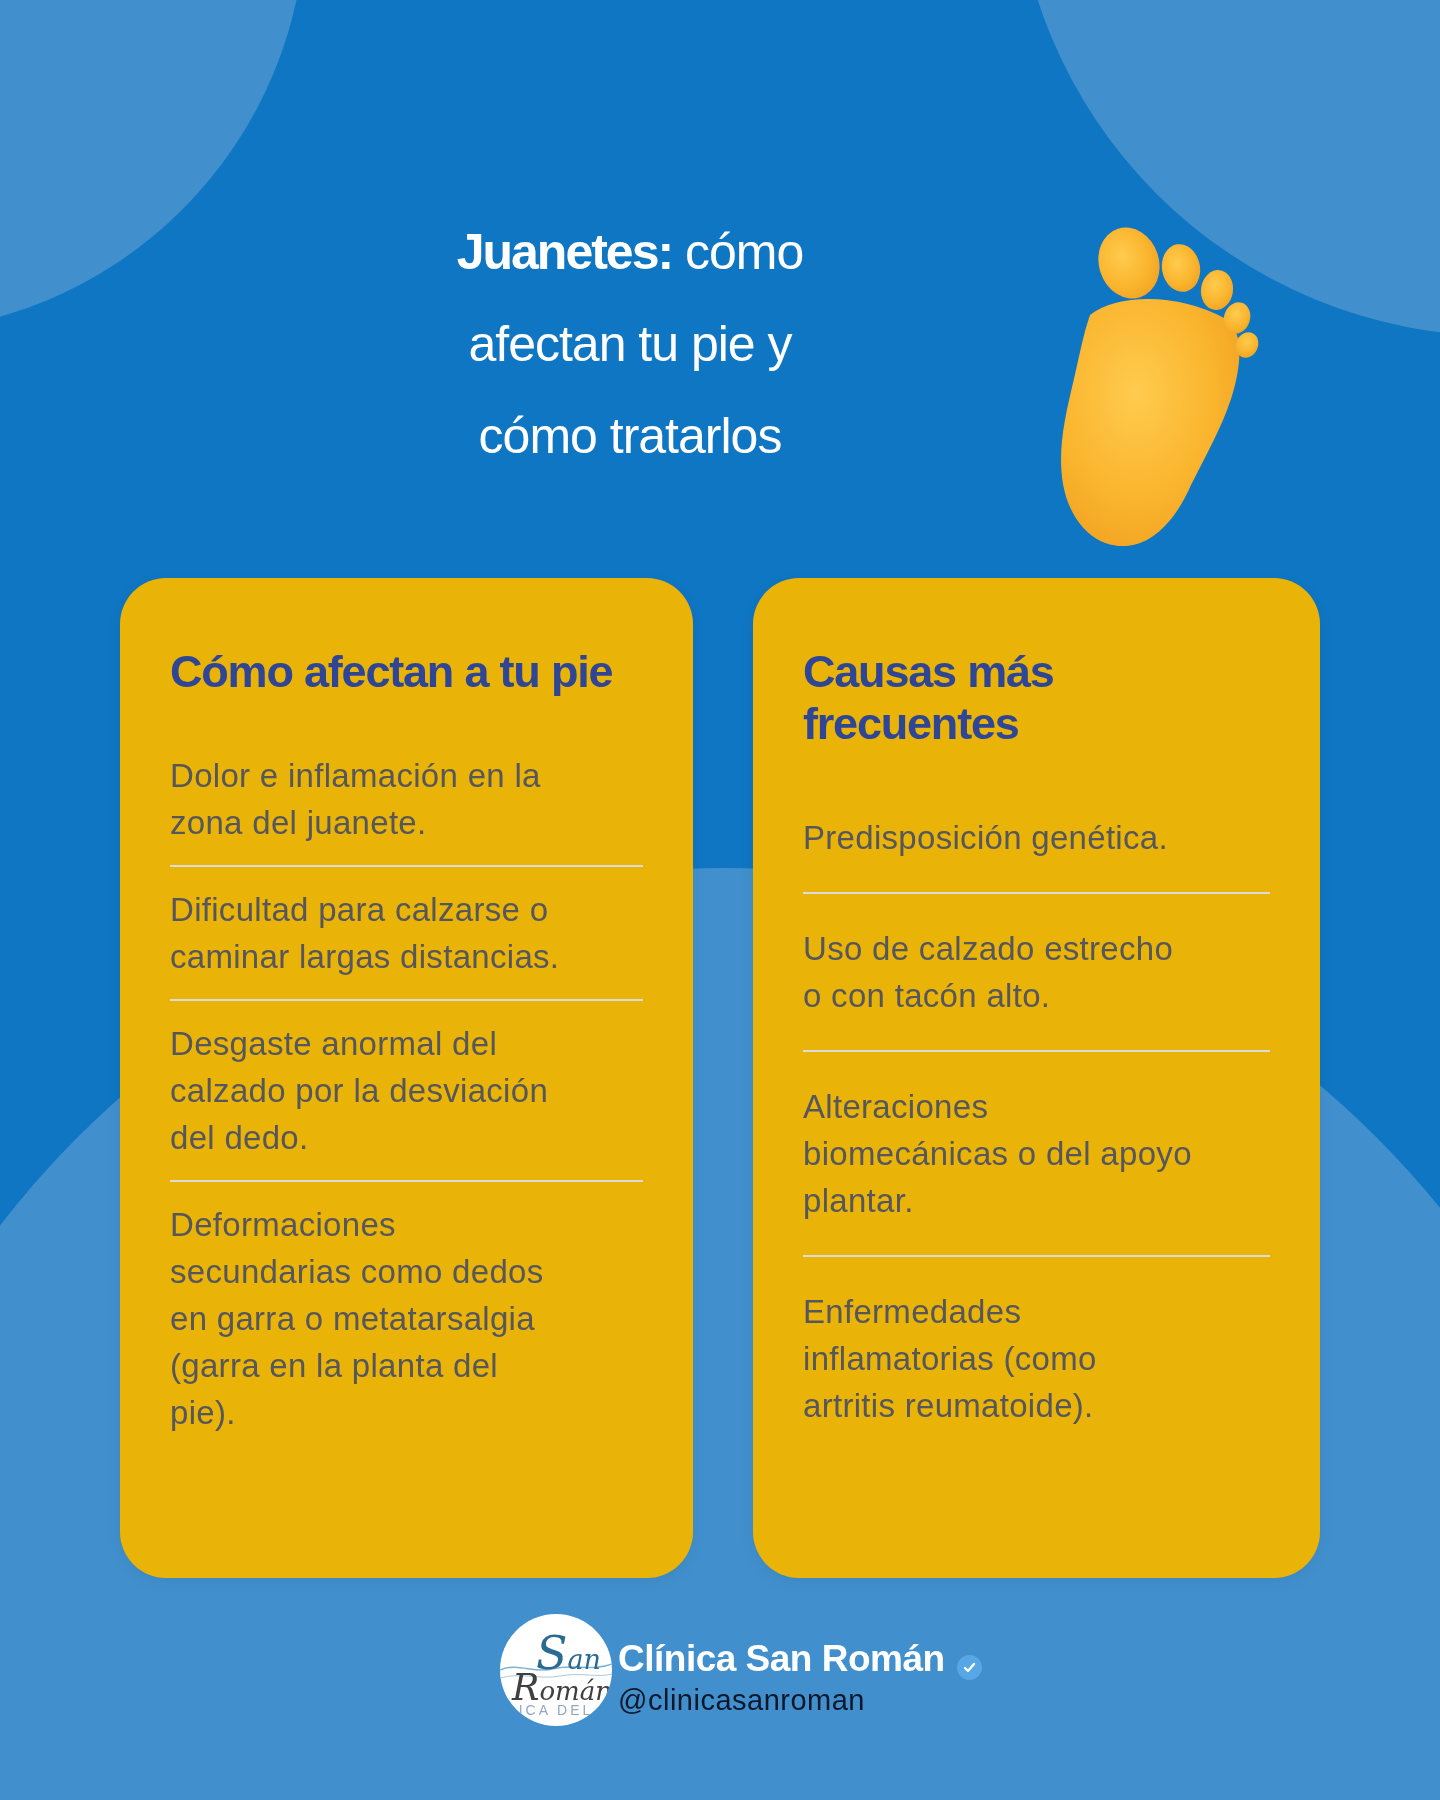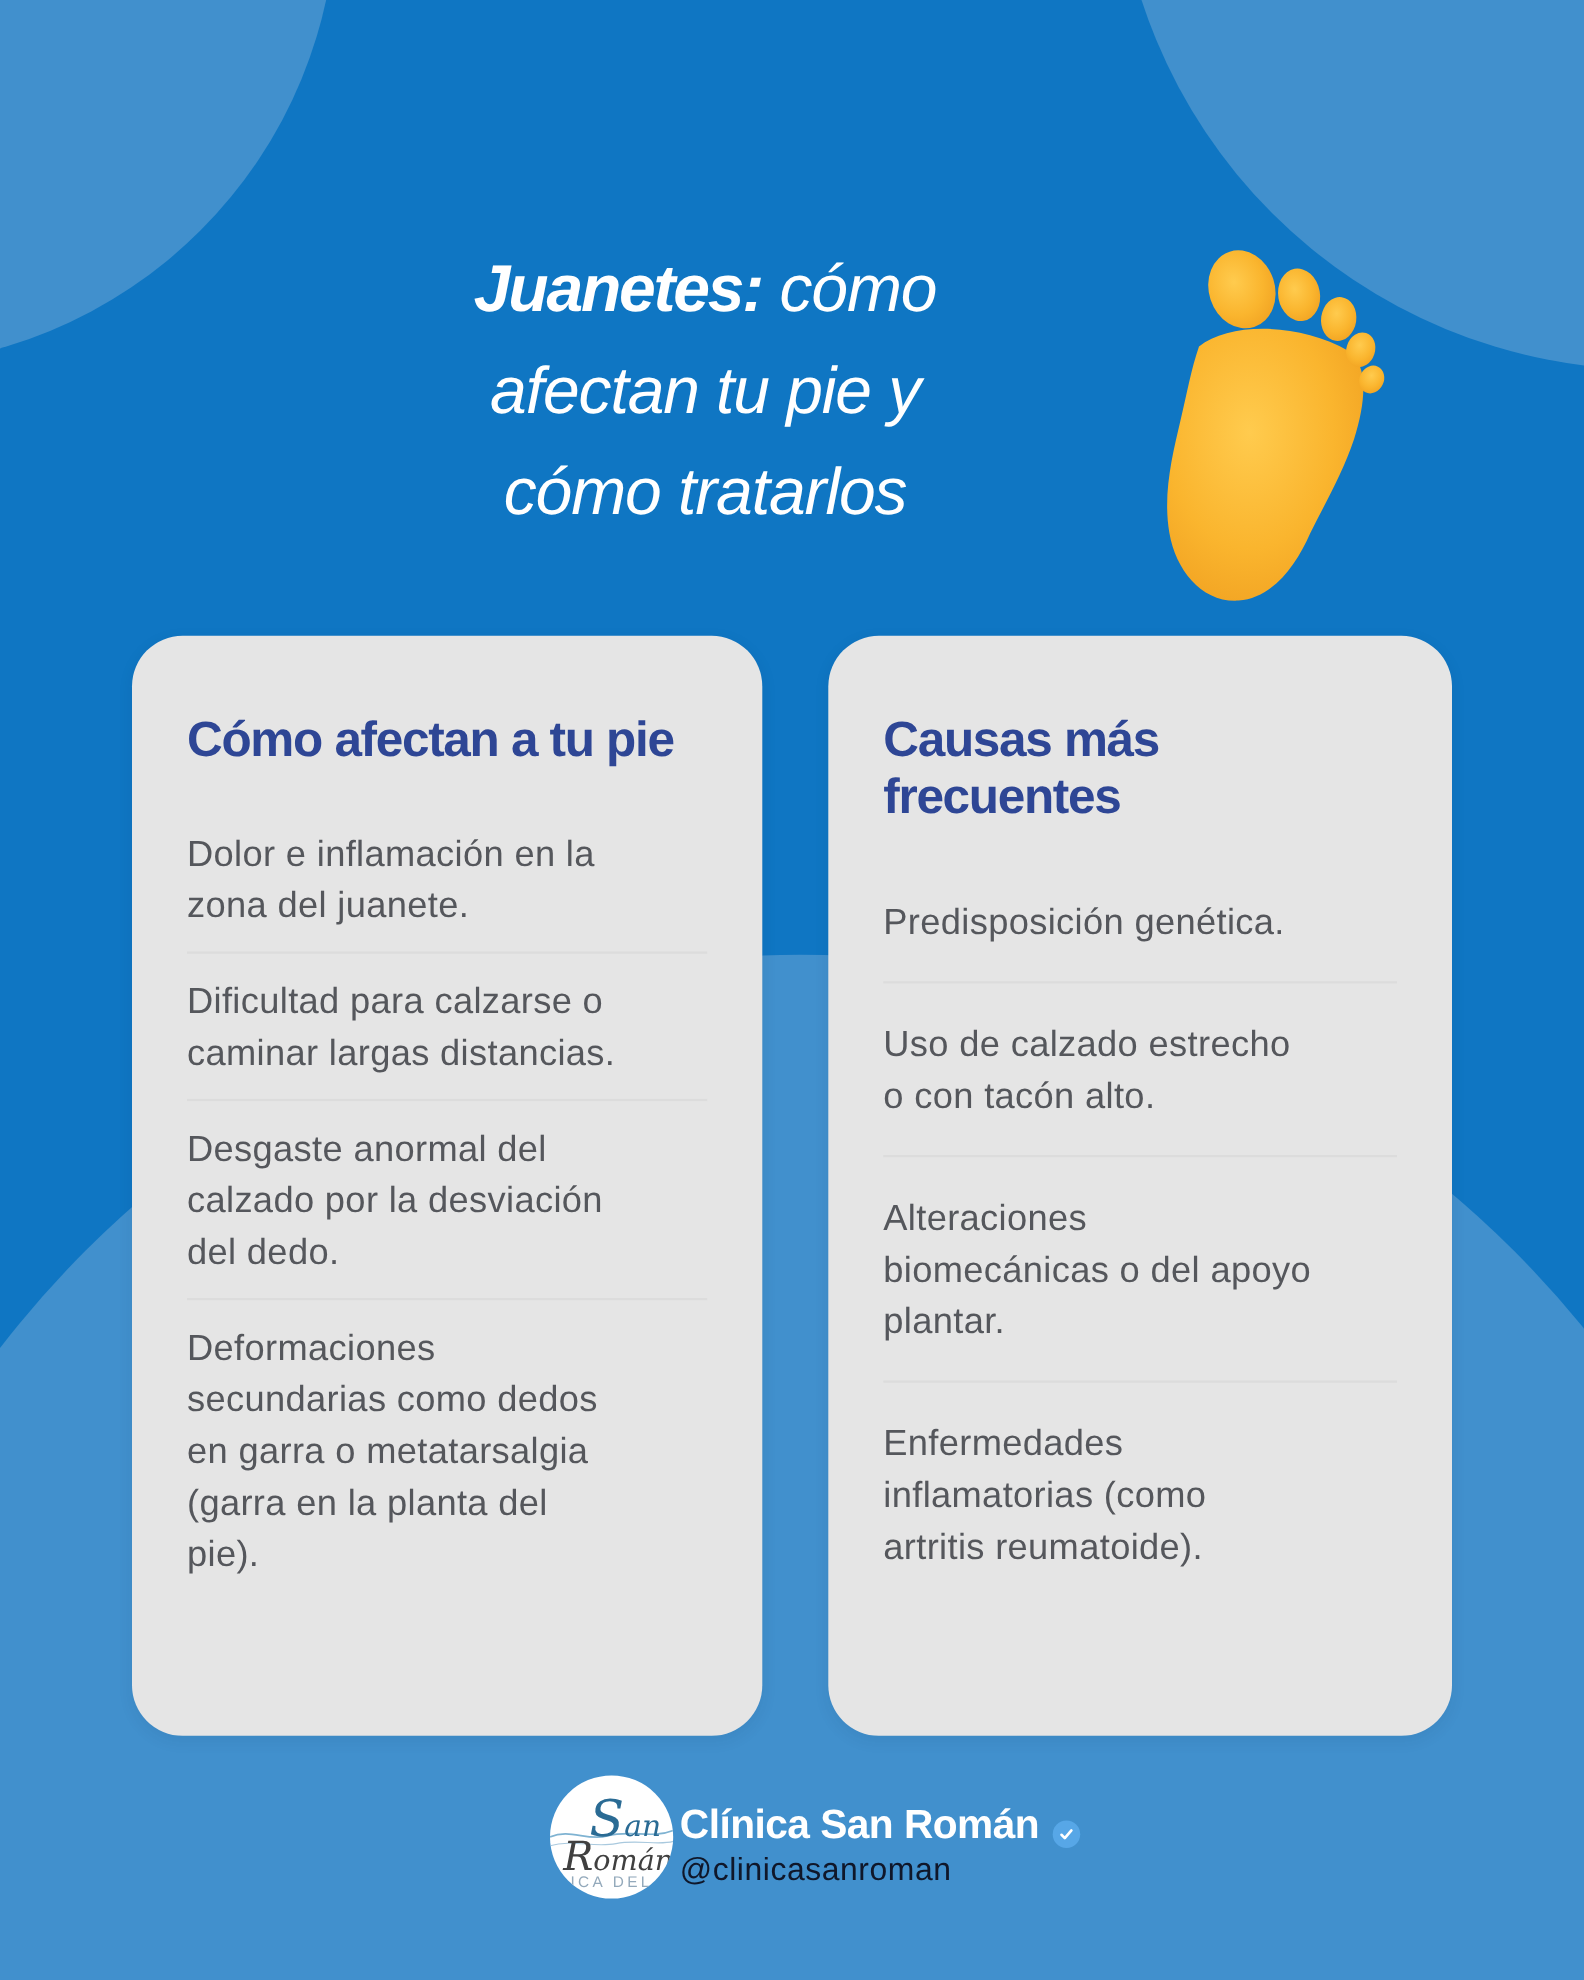--- a/index.html
+++ b/index.html
@@ -8,32 +8,32 @@
     background:#0f76c3;font-family:"Liberation Sans",sans-serif;
   }
   
   .bgc{position:absolute;border-radius:50%;background:#4190cd;}
   .bgc-tl{width:844px;height:844px;left:-538px;top:-511px;}
   .bgc-tr{width:972px;height:972px;left:1014px;top:-636px;}
   .bgc-bottom{width:1836px;height:1836px;left:-191px;top:868px;}
 
   
   .title{
-    position:absolute;left:180px;top:206px;width:900px;margin:11px;
-    text-align:center;color:#ffffff;font-size:60px;line-height:92px;
-    font-weight:400;letter-spacing:-1px;white-space:pre-line;font-style:italic;
+    position:absolute;left:180px;top:206px;width:900px;margin:0;
+    text-align:center;color:#ffffff;font-size:50px;line-height:92px;
+    font-weight:400;letter-spacing:-1px;white-space:pre-line;
   }
   .title .emph{font-weight:700;letter-spacing:-2px;}
 
   
   .foot{position:absolute;left:1030px;top:213px;}
 
   
   .card{
-    position:absolute;top:578px;height:1000px;background:#e5e5e5;
+    position:absolute;top:578px;height:1000px;background:#eab308;
     border-radius:46px;box-sizing:border-box;padding:68px 50px 0 50px;
     box-shadow:0 4px 14px rgba(0,40,80,0.08);
   }
   .card-left{left:120px;width:573px;}
   .card-right{left:753px;width:567px;}
   .card h2{
     margin:0;font-size:45px;line-height:52px;font-weight:700;
     letter-spacing:-1.2px;color:#2e4695;
   }
   .card-left h2{margin-bottom:54px;}

